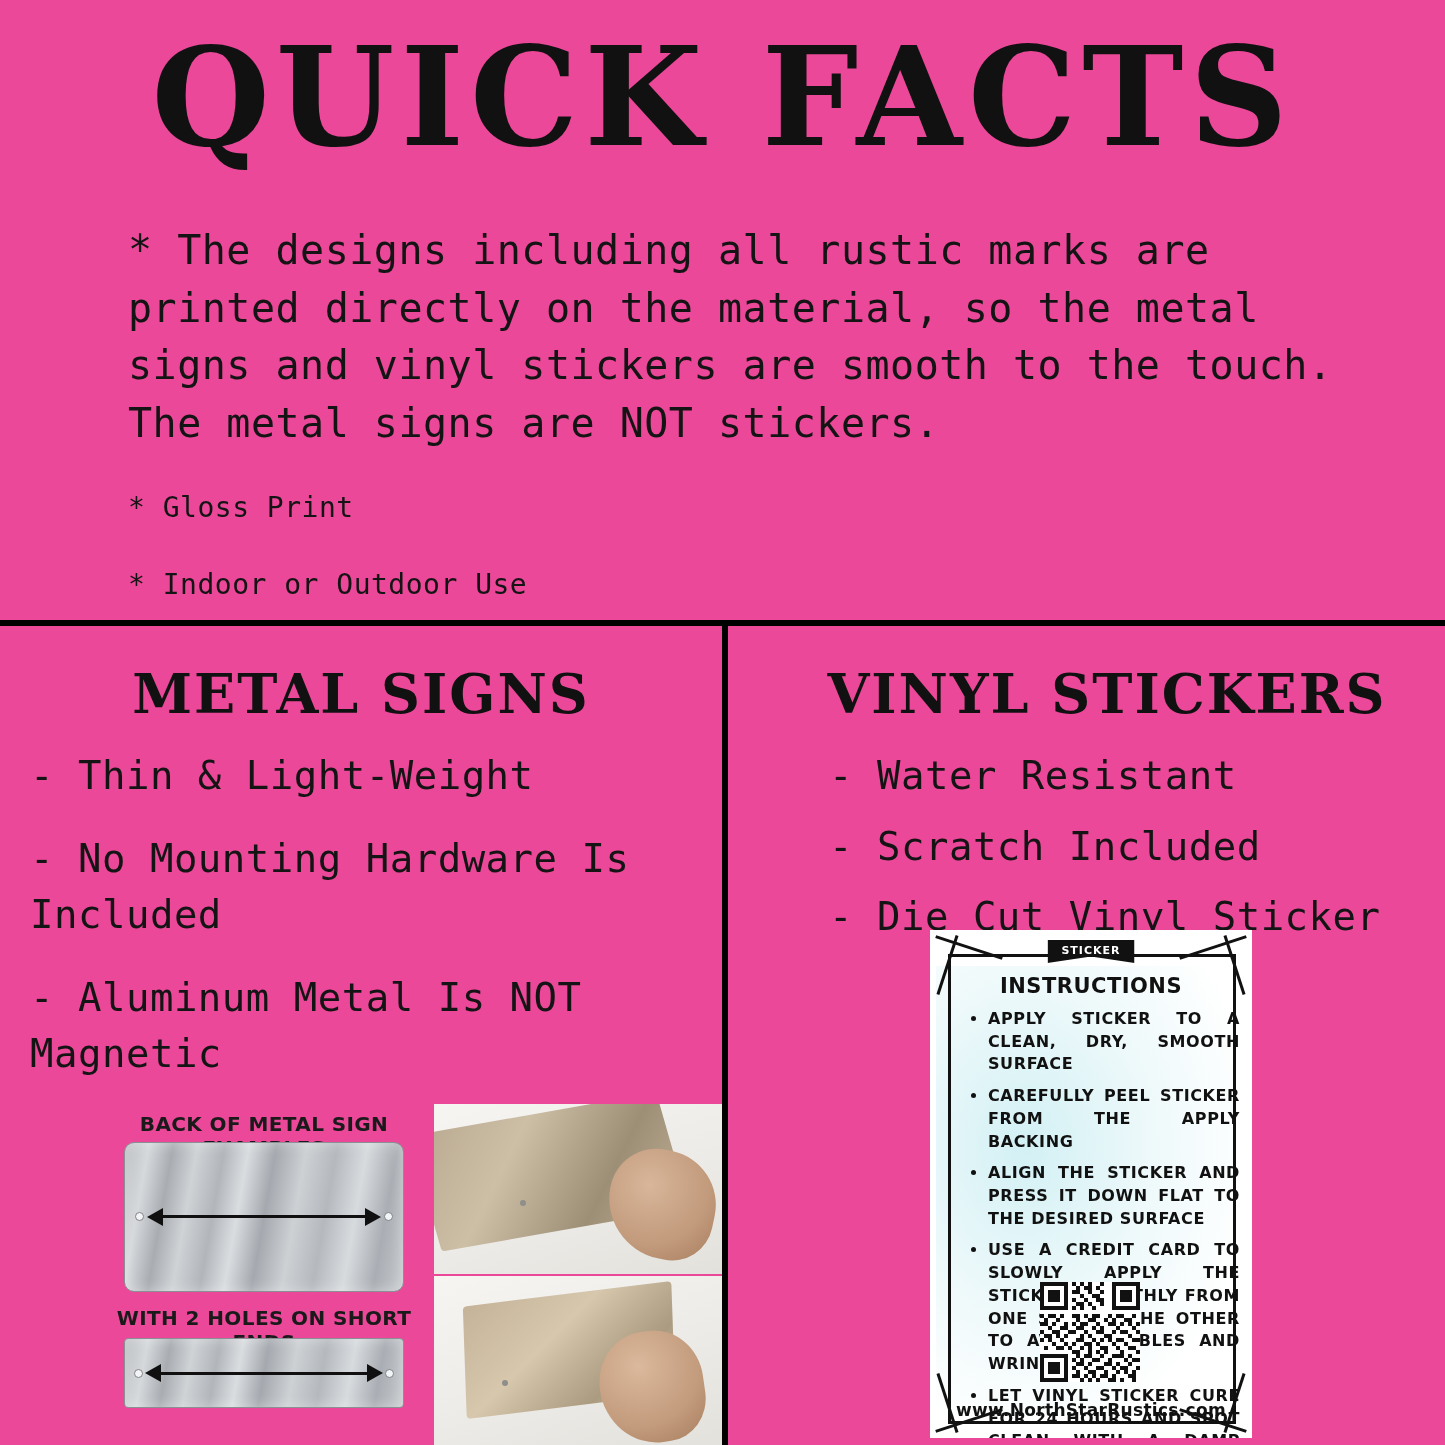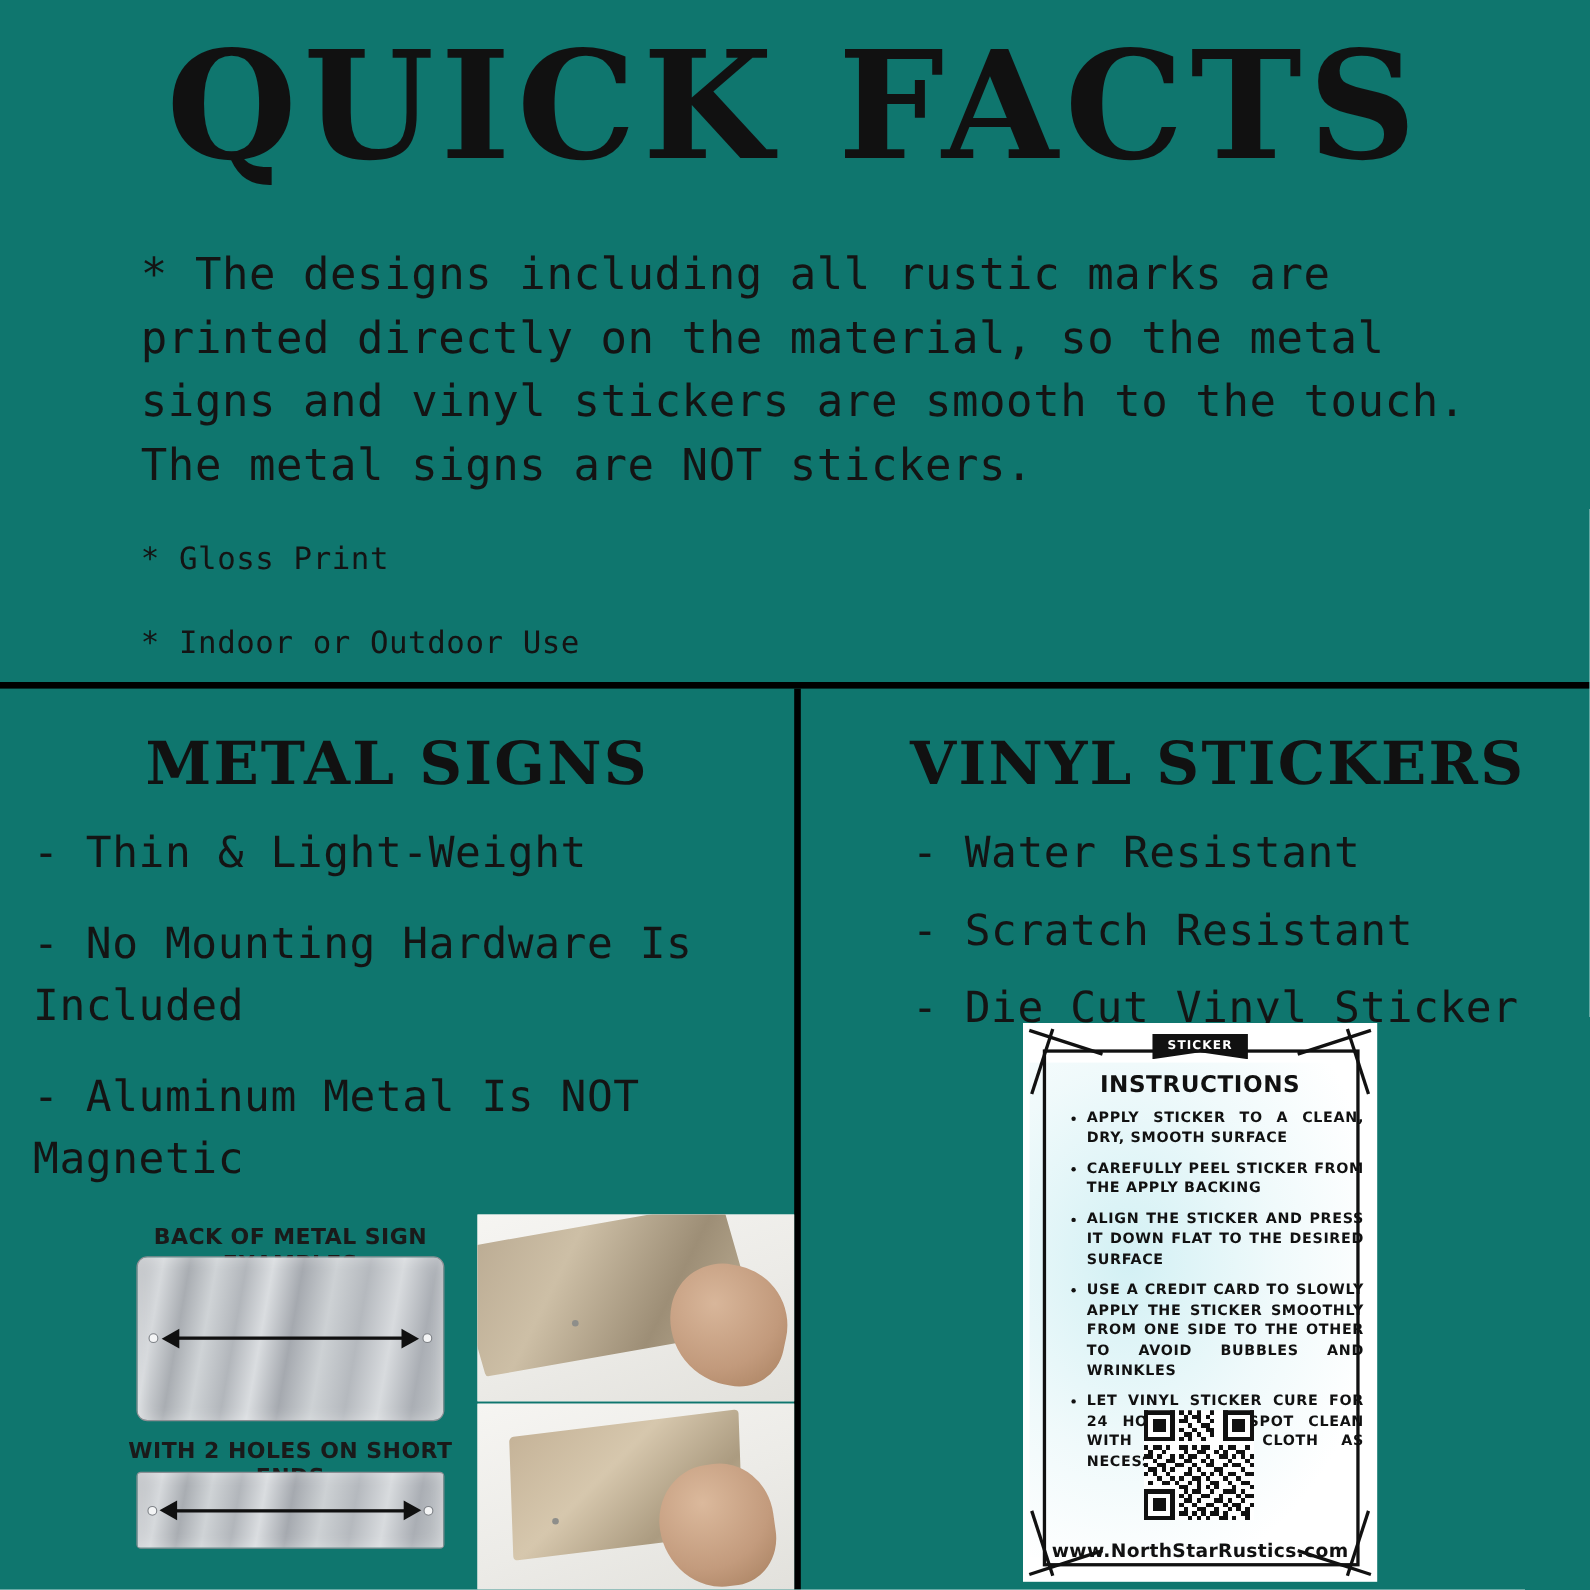--- a/index.html
+++ b/index.html
@@ -10,21 +10,21 @@
     width: 1445px;
     height: 1445px;
     background: #ffffff;
     font-family: "DejaVu Sans Mono", monospace;
     overflow: hidden;
   }
   .page {
     position: relative;
     width: 1445px;
     height: 1445px;
-    background: #0f766e;
+    background: #ec4899;
     box-sizing: border-box;
   }
 
   
   .top-section {
     position: absolute;
     left: 0; top: 0;
     width: 1445px;
     height: 622px;
     box-sizing: border-box;
@@ -296,21 +296,21 @@
   .steps {
     position: absolute;
     left: 42px; top: 78px;
     width: 252px;
     margin: 0;
     padding: 0 0 0 16px;
   }
   .steps li {
     font-family: "DejaVu Sans", sans-serif;
     font-weight: bold;
-    font-size: 13px;
+    font-size: 16px;
     line-height: 1.42;
     letter-spacing: 0.6px;
     color: #111111;
     margin-bottom: 9px;
     text-align: justify;
   }
   .qr {
     position: absolute;
     left: 110px; top: 352px;
     width: 100px; height: 100px;
@@ -386,21 +386,21 @@
         <div class="ph-dot" style="left:68px; top:104px;"></div>
         <div class="ph-hand-bot"></div>
       </div>
     </div>
   </div>
 
   <div class="col col-right">
     <div class="col-head">VINYL STICKERS</div>
     <div class="bullets">
       <p class="bullet">- Water Resistant</p>
-      <p class="bullet">- Scratch Resistant</p>
+      <p class="bullet">- Scratch Included</p>
       <p class="bullet">- Die Cut Vinyl Sticker</p>
     </div>
   </div>
 
   <div class="card">
     <div class="card-wash"></div>
     <div class="card-frame"></div>
 
     <div class="card-corner cc-tl"></div>
     <div class="card-corner cc-tr"></div>

